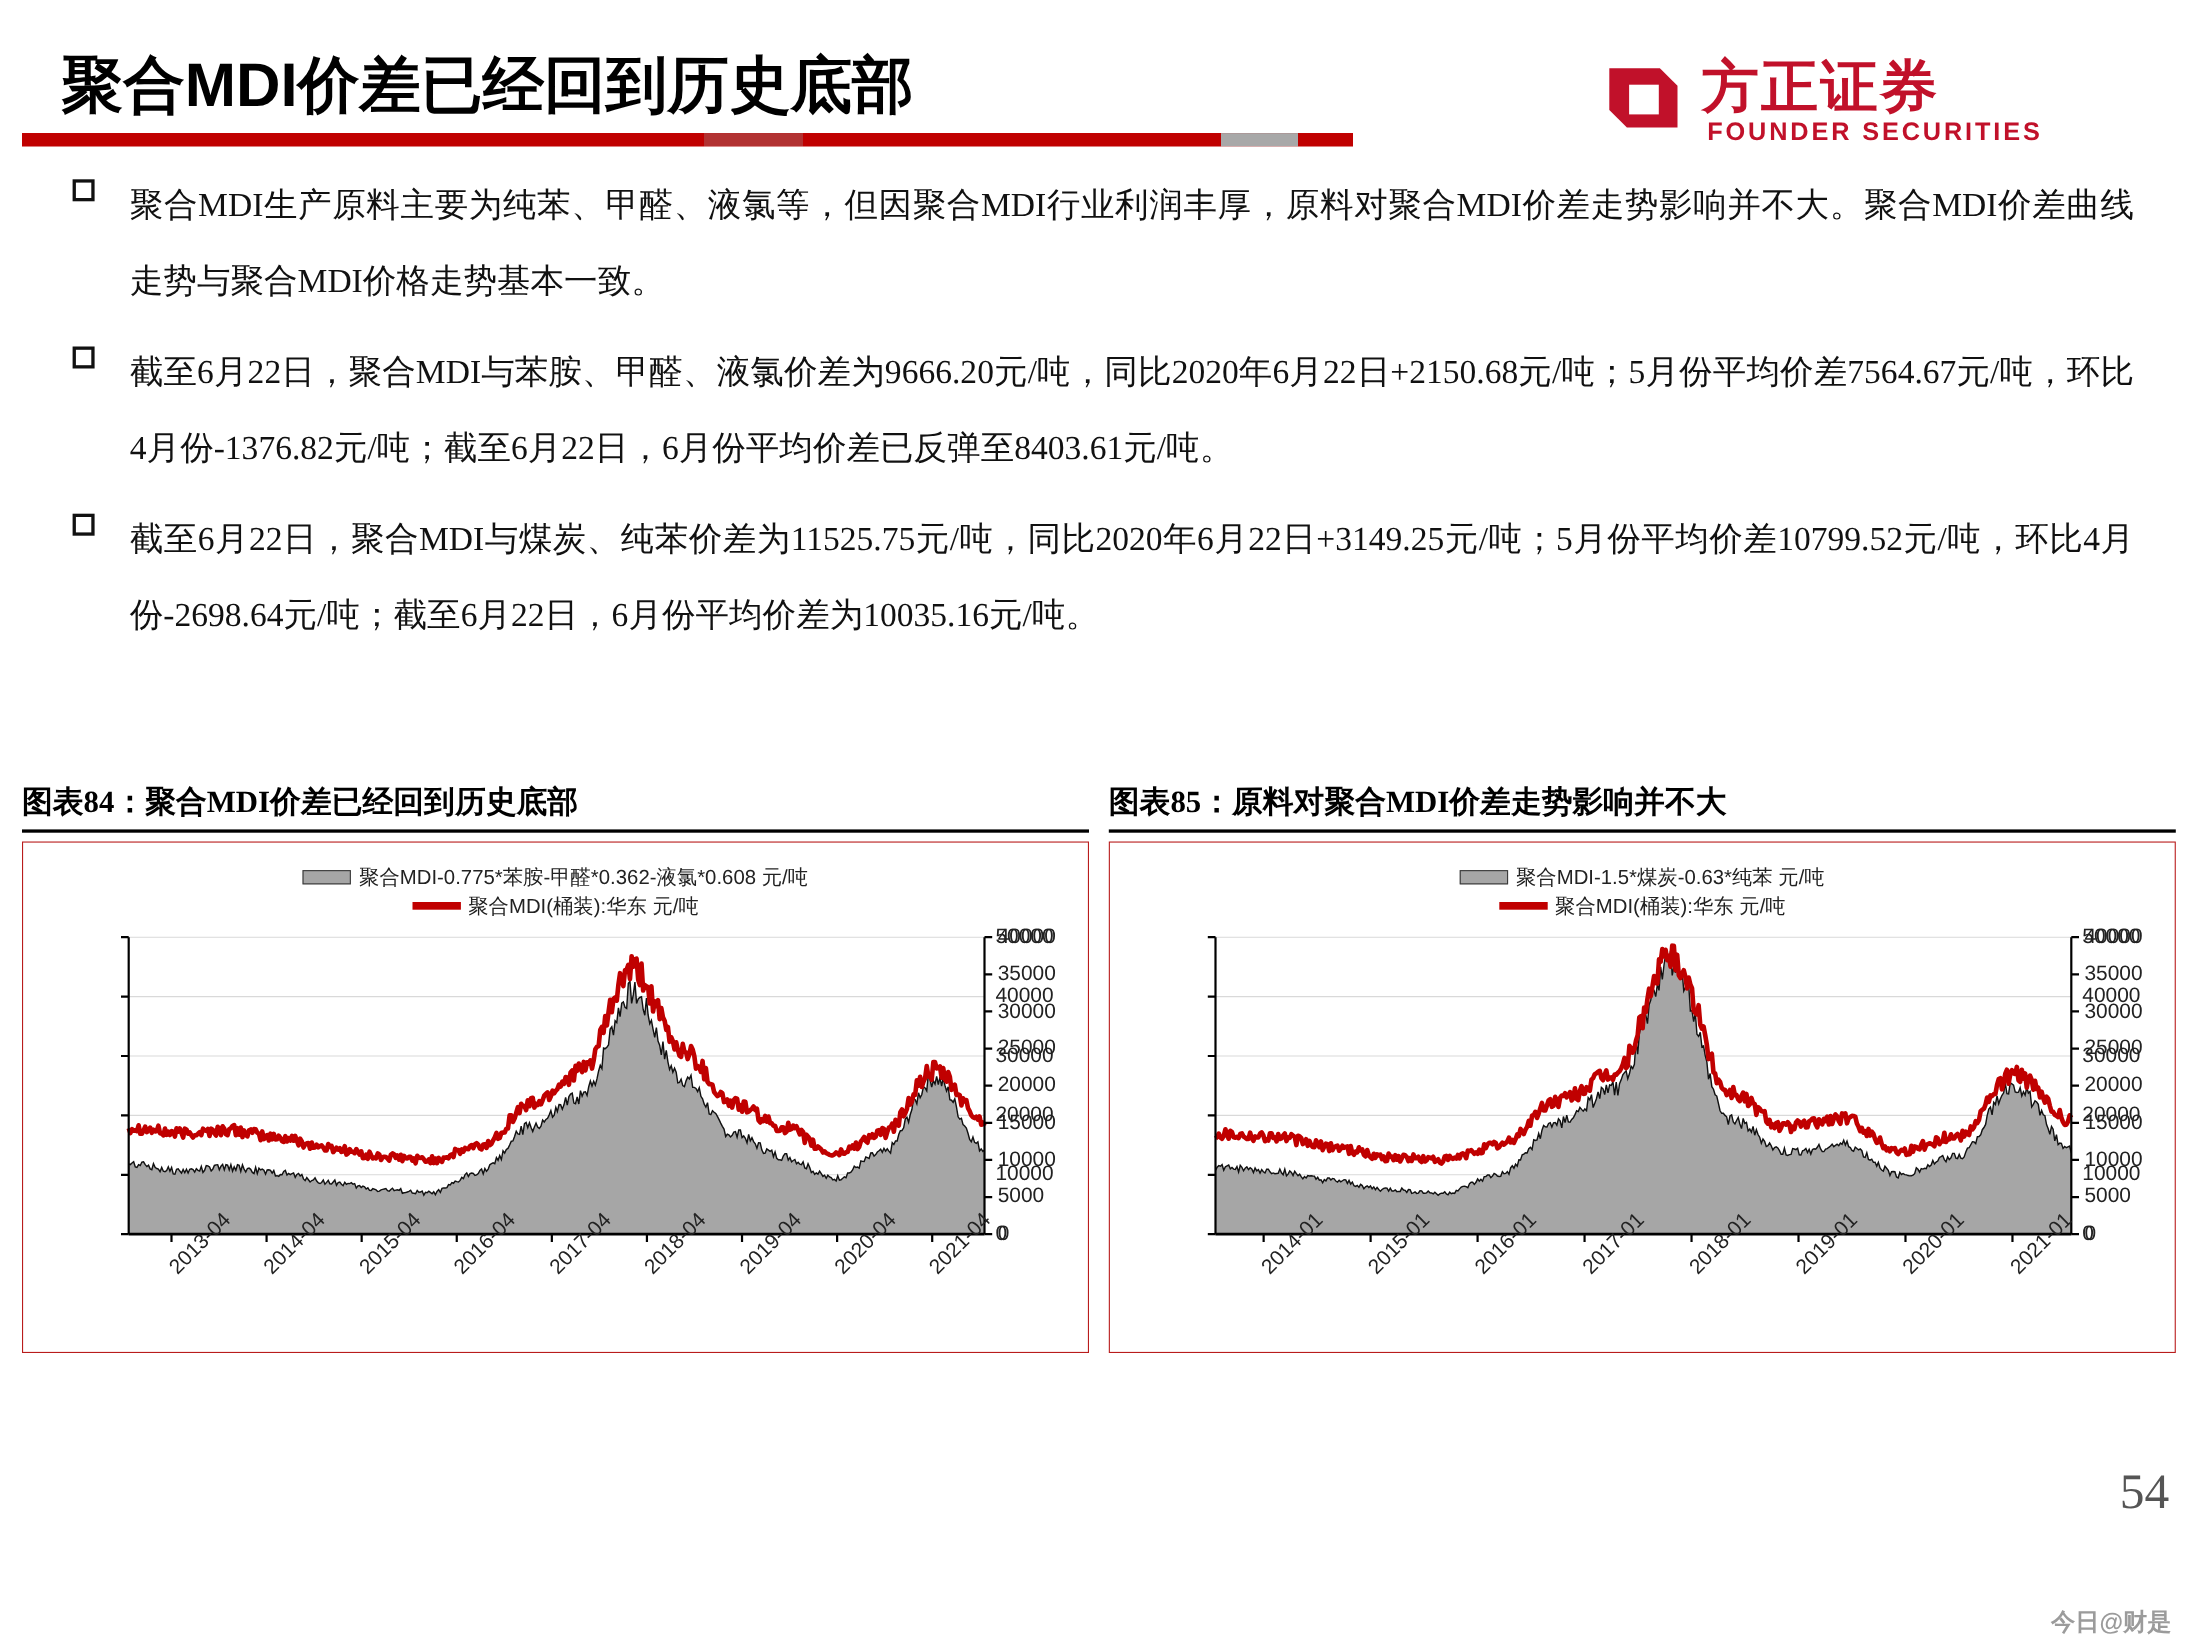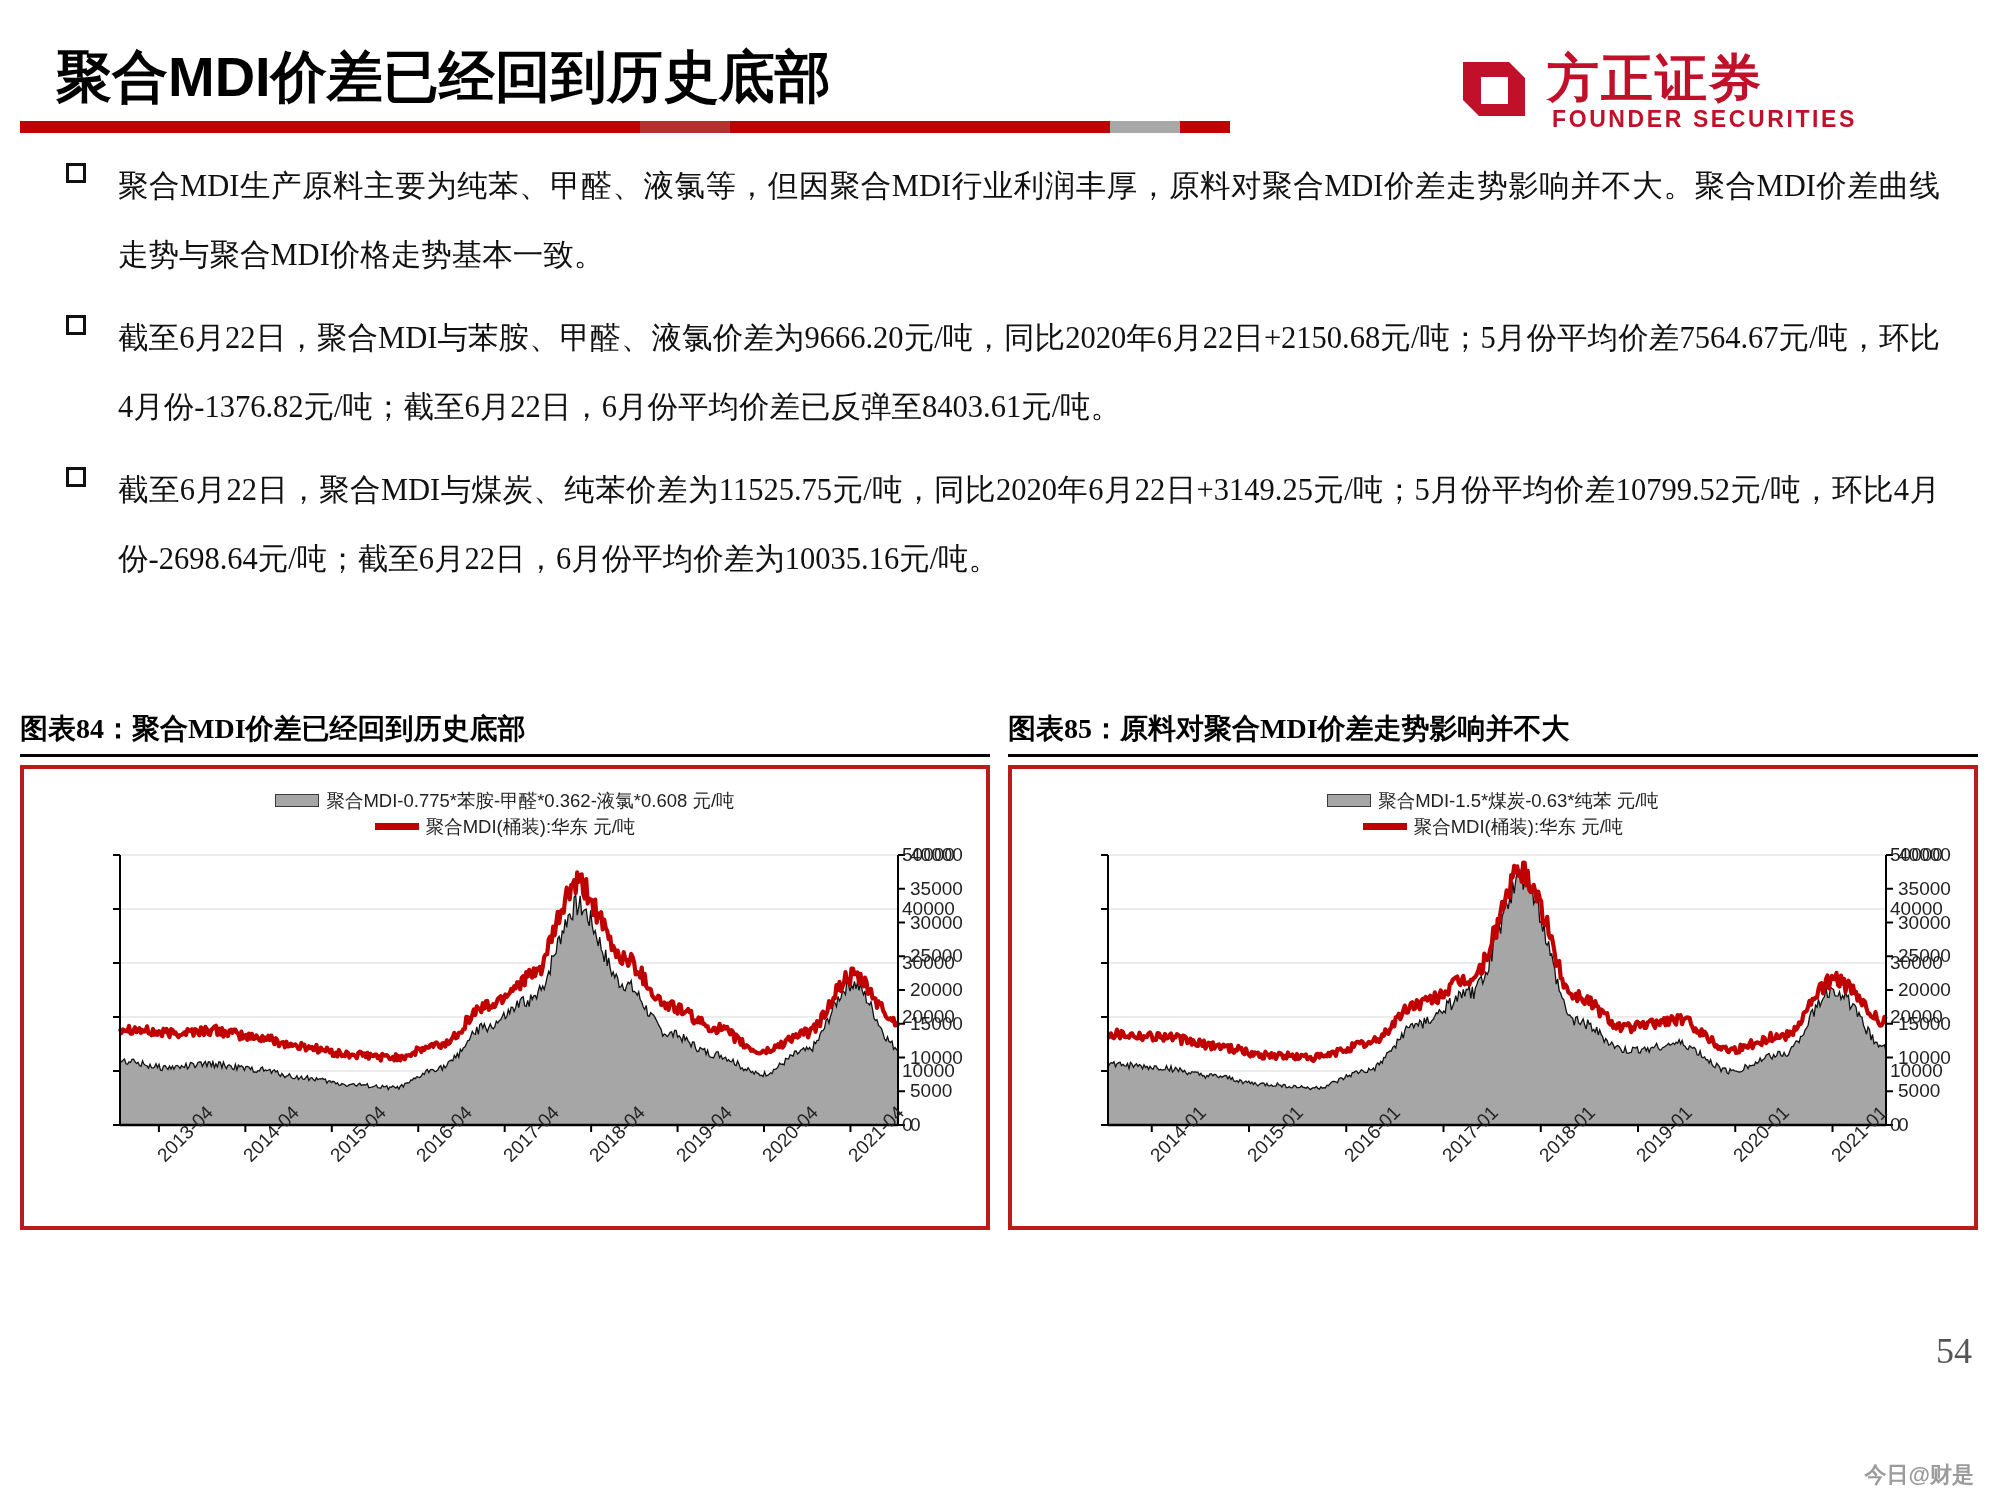--- a/index.html
+++ b/index.html
@@ -67,21 +67,21 @@
 
   .panel-caption {
     font-size:28px; font-weight:bold; color:#000;
     font-family:"Liberation Serif","DejaVu Serif",serif;
     white-space:nowrap; letter-spacing:0px;
   }
   .caption-rule { margin-top:6px; height:3px; background:#000; width:100%; }
 
   .chart-box {
     margin-top:8px; width:100%; height:465px;
-    border:4px solid #b91c1c; background:#ffffff; position:relative;
+    border:1px solid #b91c1c; background:#ffffff; position:relative;
   }
   .legend { position:absolute; left:0; top:18px; width:100%; }
   .legend-row {
     display:flex; align-items:center; justify-content:center;
     height:26px; font-size:18.5px; color:#222;
     font-family:"Liberation Sans", sans-serif; white-space:nowrap;
   }
   .legend-row.l2 { font-size:18.5px; }
   .swatch-area {
     width:44px; height:13px; background:#A6A6A6;
@@ -102,21 +102,21 @@
   .xticks { position:absolute; top:376px; left:0; width:100%; height:88px; }
   .xtick {
     position:absolute; font-size:19px; color:#222;
     font-family:"Liberation Sans", sans-serif;
     white-space:nowrap; transform:rotate(-45deg);
     transform-origin:left top;
   }
 
   #page-number {
     position:absolute; right:28px; top:1330px;
-    font-size:36px; color:#555;
+    font-size:45px; color:#555;
     font-family:"Liberation Serif","DejaVu Serif",serif;
   }
   #watermark {
     position:absolute; right:26px; bottom:10px;
     font-size:22px; color:#8a8a8a; font-weight:bold;
     font-family:"Liberation Sans", sans-serif; white-space:nowrap;
     opacity:.85;
   }
 </style>
 </head>

